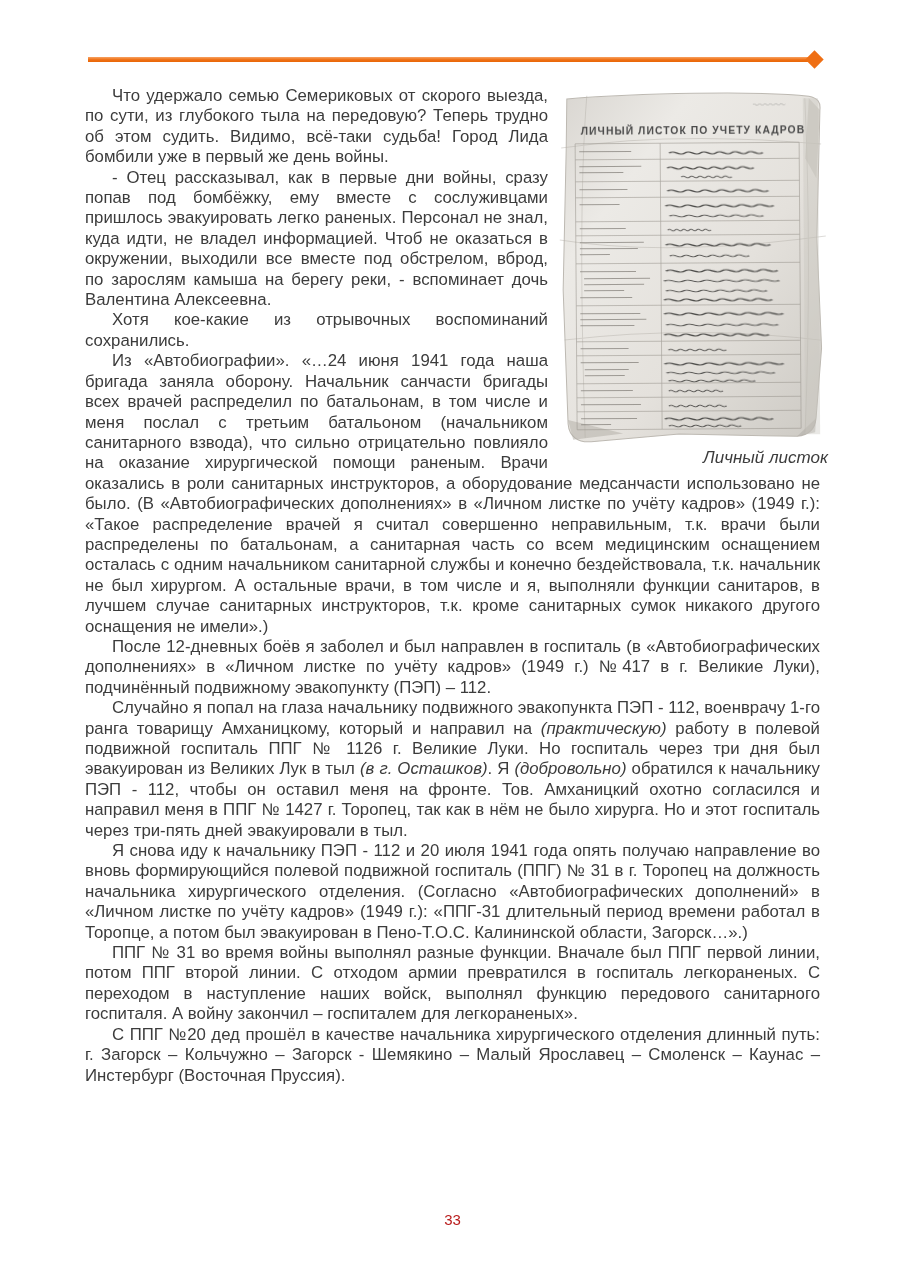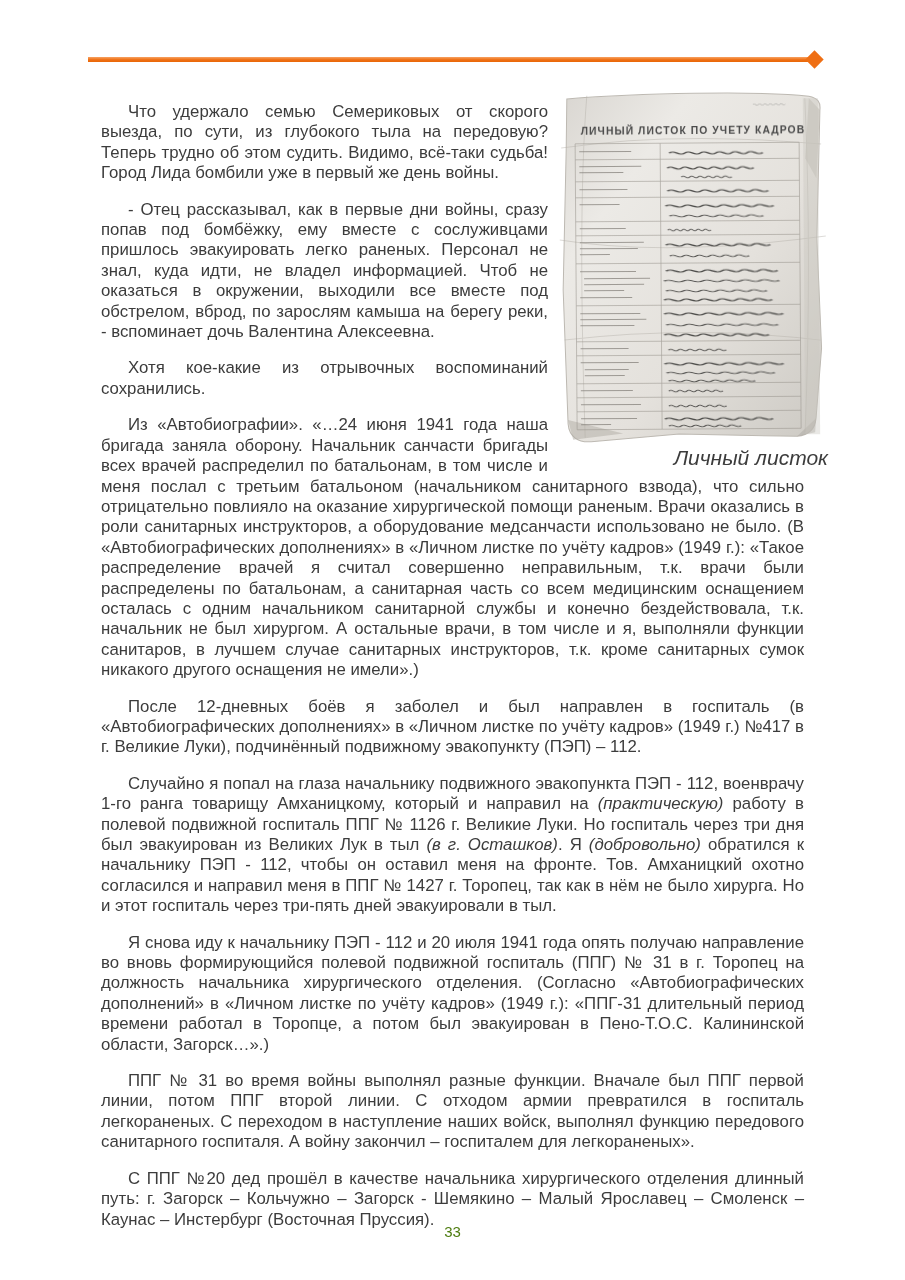--- a/index.html
+++ b/index.html
@@ -17,37 +17,37 @@
   }
   .rule-arrow{
     position:absolute;right:-9px;top:-4px;width:13px;height:13px;
     background:#ef6f14;transform:rotate(45deg);
   }
   .content{
     position:absolute;left:85px;top:86px;width:735px;
     font-size:16.8px;line-height:20.4px;
     text-align:justify;
   }
-  .content p{margin:16px;text-indent:27px;}
+  .content p{margin:0;text-indent:27px;}
   .photo-float{
     float:right;width:274px;
     margin:3px -12px 2px 10px;
   }
   .photo-frame{display:block;}
   .caption{
     margin-top:2px;
     text-align:right;
     font-style:italic;
-    font-size:21px;line-height:22px;
+    font-size:17px;line-height:22px;
     text-indent:0;
     padding-right:4px;
   }
   .page-number{
-    position:absolute;left:0;right:0;bottom:40px;
-    text-align:center;font-size:15px;color:#4d7c0f;
+    position:absolute;left:0;right:0;bottom:52px;
+    text-align:center;font-size:15px;color:#b91c1c;
   }
   i{}
 </style>
 </head>
 <body>
 
 <div class="page">
 
   <div class="top-rule">
     <span class="rule-arrow"></span>

